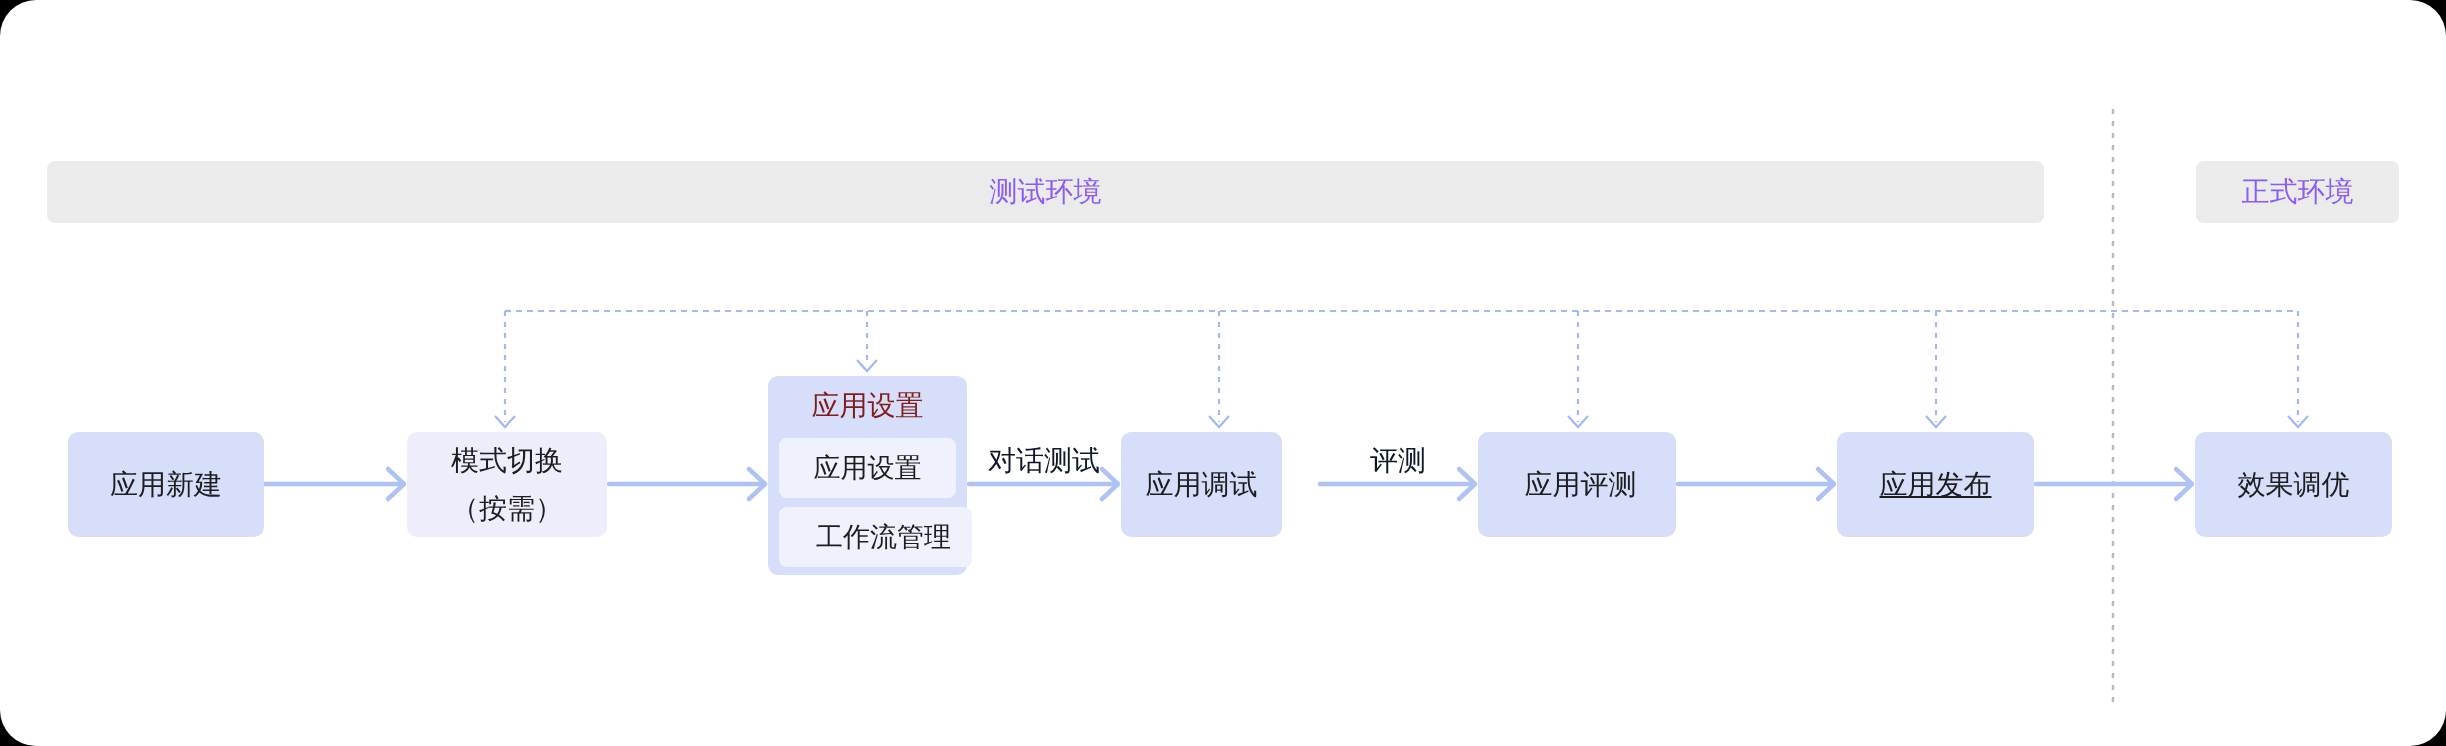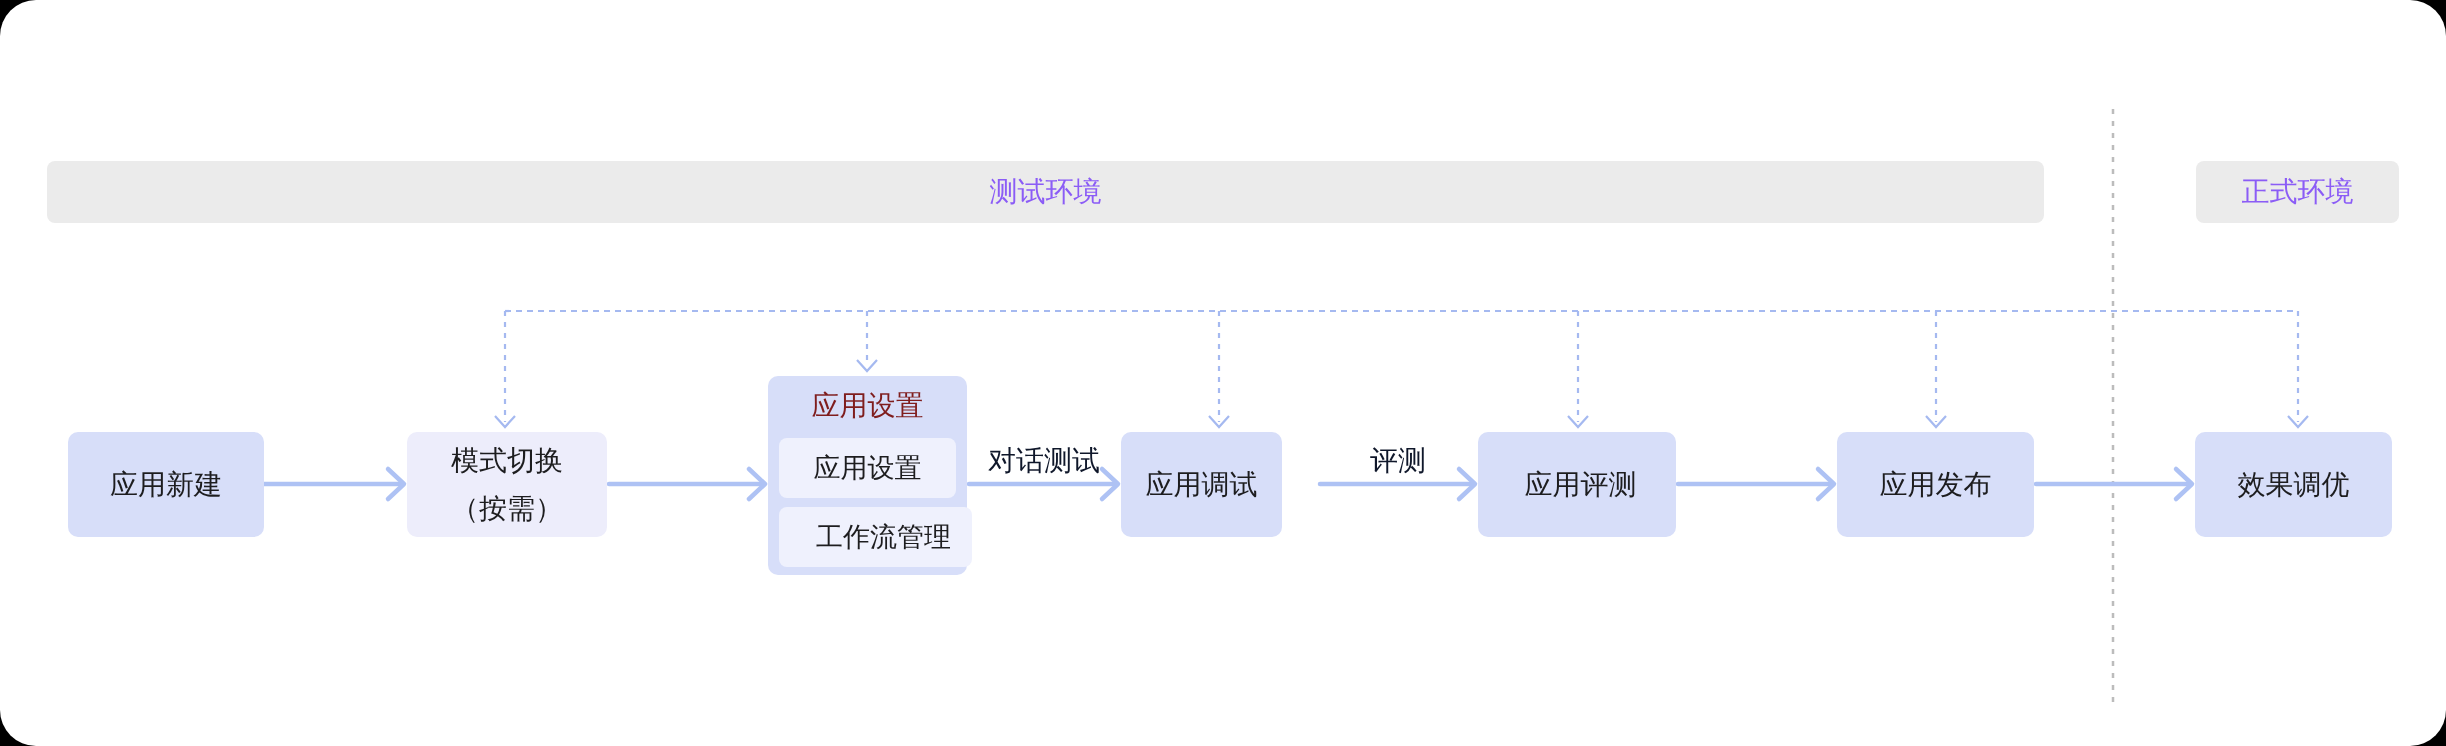--- a/index.html
+++ b/index.html
@@ -49,21 +49,21 @@
     text-align: center;
     box-sizing: border-box;
   }
   .node-solid { background: #d7def9; }
   .node-light { background: #ededfb; }
   .node-multiline { white-space: pre-line; line-height: 48px; }
   .node-create  { left: 47px;   width: 196px; margin-left: 21px; }
   .node-mode    { left: 407px;  width: 200px; }
   .node-debug   { left: 1121px; width: 161px; }
   .node-eval    { left: 1478px; width: 198px; padding-left: 7px; }
-  .node-publish { left: 1837px; width: 197px; }
+  .node-publish { left: 1837px; width: 197px; text-decoration: underline; }
   .node-tuning  { left: 2195px; width: 197px; }
   .group {
     position: absolute;
     left: 768px; top: 376px;
     width: 199px; height: 199px;
     background: #d7def9;
     border-radius: 10px;
     box-sizing: border-box;
   }
   .group-header {

